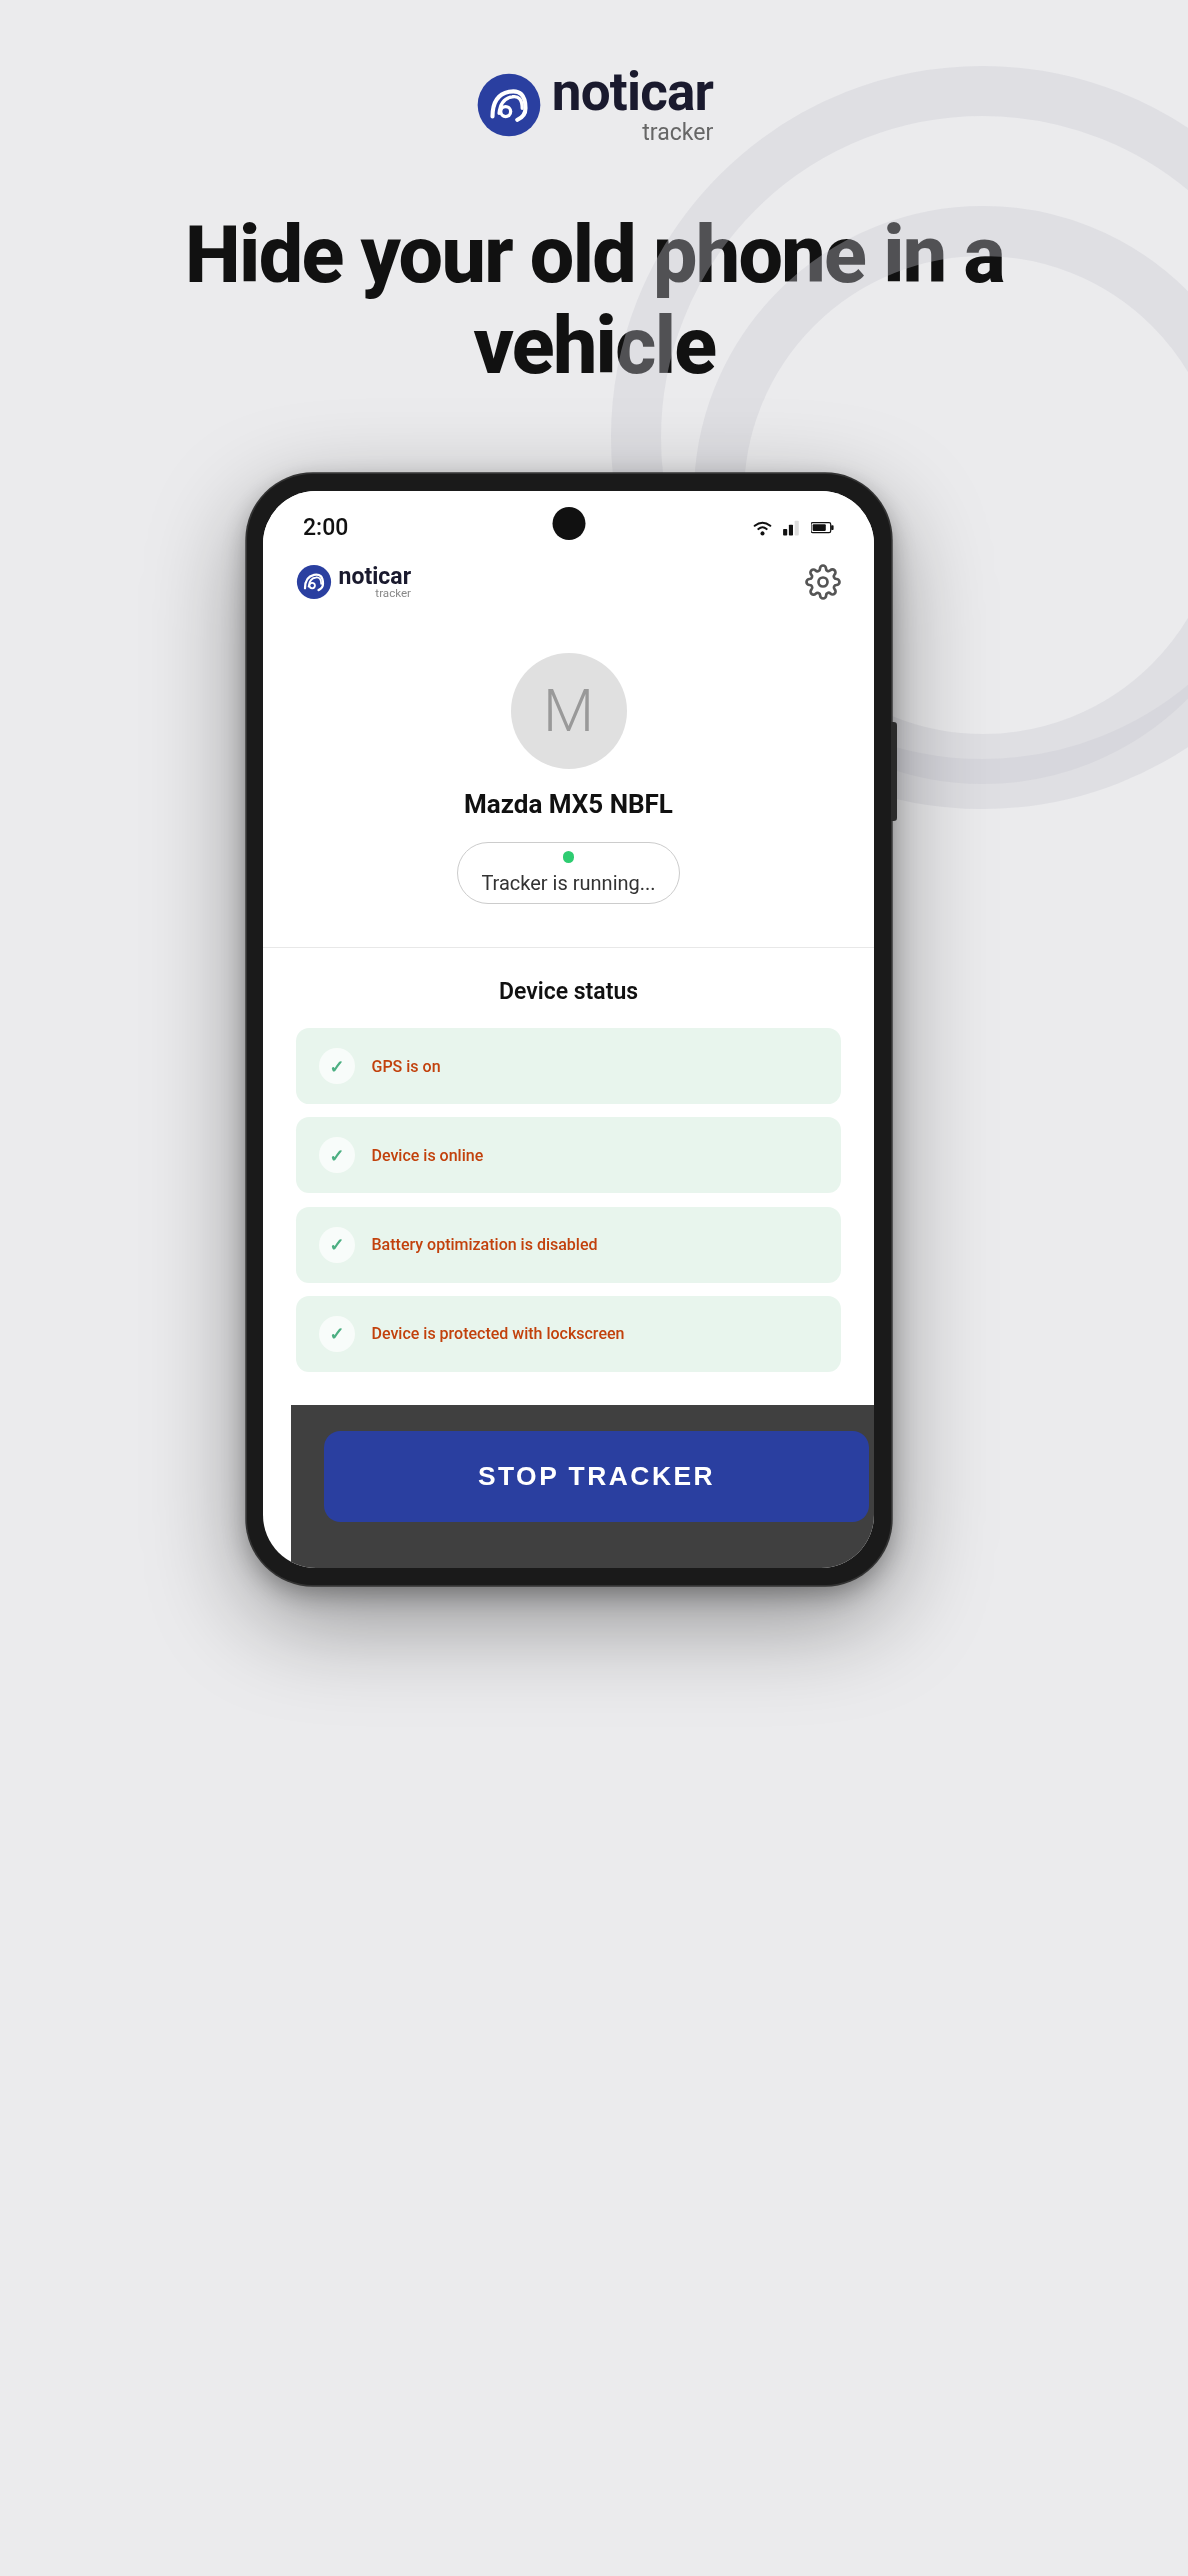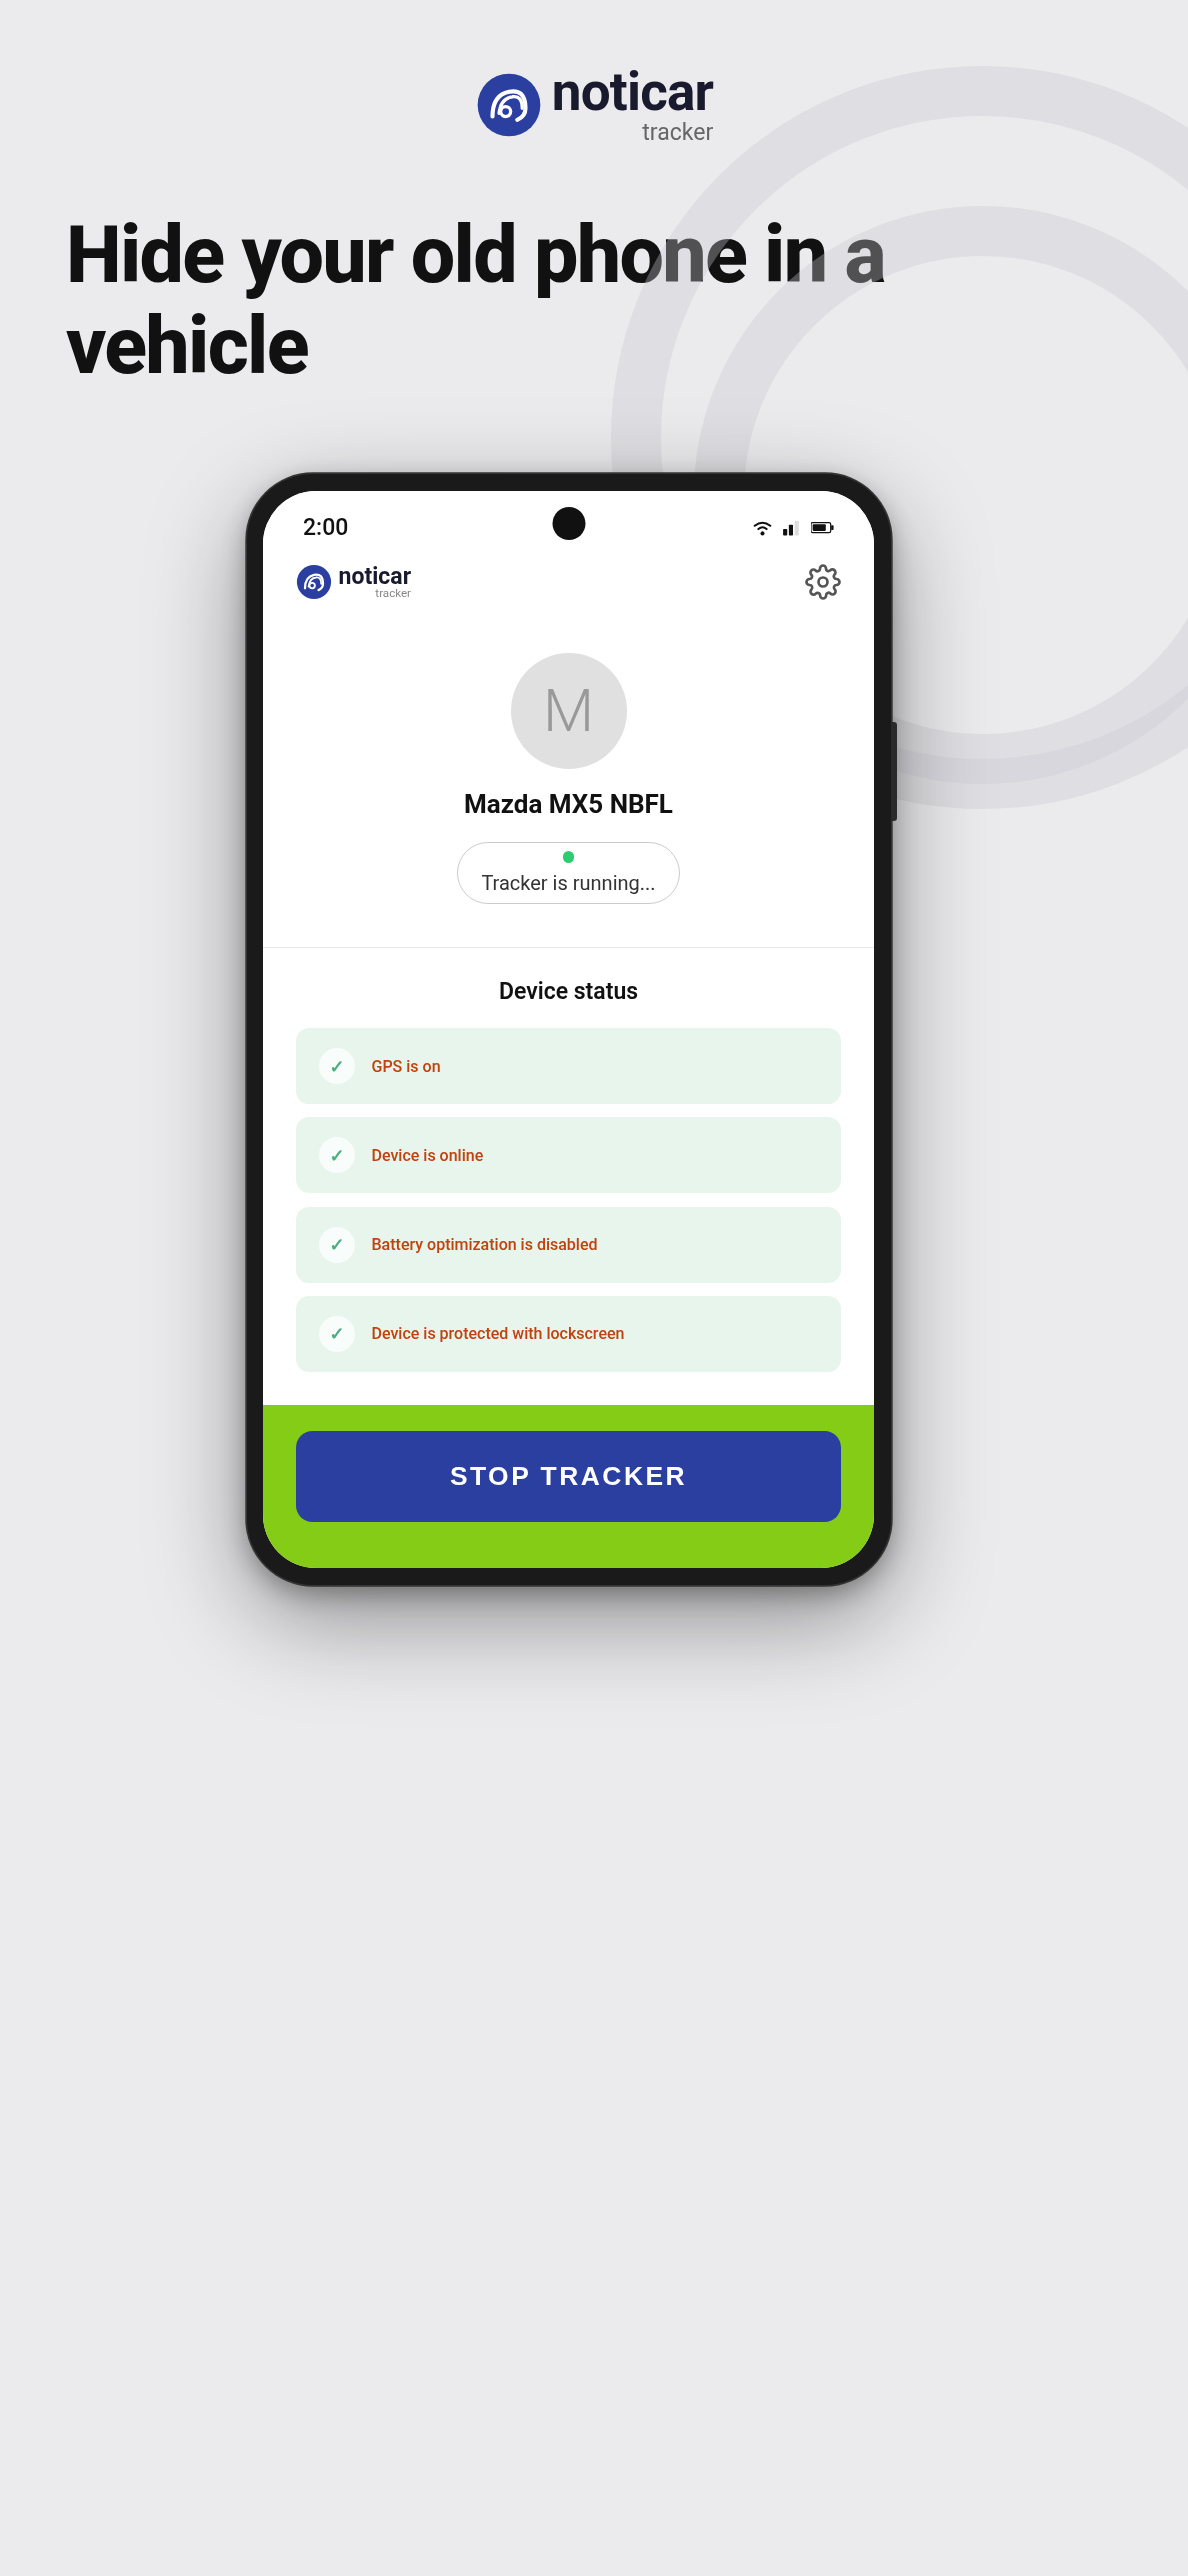--- a/index.html
+++ b/index.html
@@ -67,20 +67,21 @@
     .logo-tracker {
       font-size: 23px;
       color: #666;
       text-align: right;
       margin-top: 1.7px;
     }
 
     
     .hero-text {
       margin-top: 66px;
+      text-align: center;
       padding: 0 66px;
     }
 
     .hero-text h1 {
       font-size: 79px;
       font-weight: 800;
       color: #111;
       line-height: 1.15;
       letter-spacing: -1.7px;
     }
@@ -317,23 +318,24 @@
     }
 
     .status-item-text {
       font-size: 16px;
       font-weight: 500;
       color: #c2410c;
     }
 
     
     .stop-tracker-wrap {
-      background: #84cc16;
+      background: #404040;
       padding: 26.4px 33px 46px;
       width: 100%;
+      margin-left: 28px;
     }
 
     .stop-tracker-btn {
       width: 100%;
       background: #2a3fa0;
       border: none;
       border-radius: 16.5px;
       padding: 30px;
       cursor: pointer;
       display: flex;

